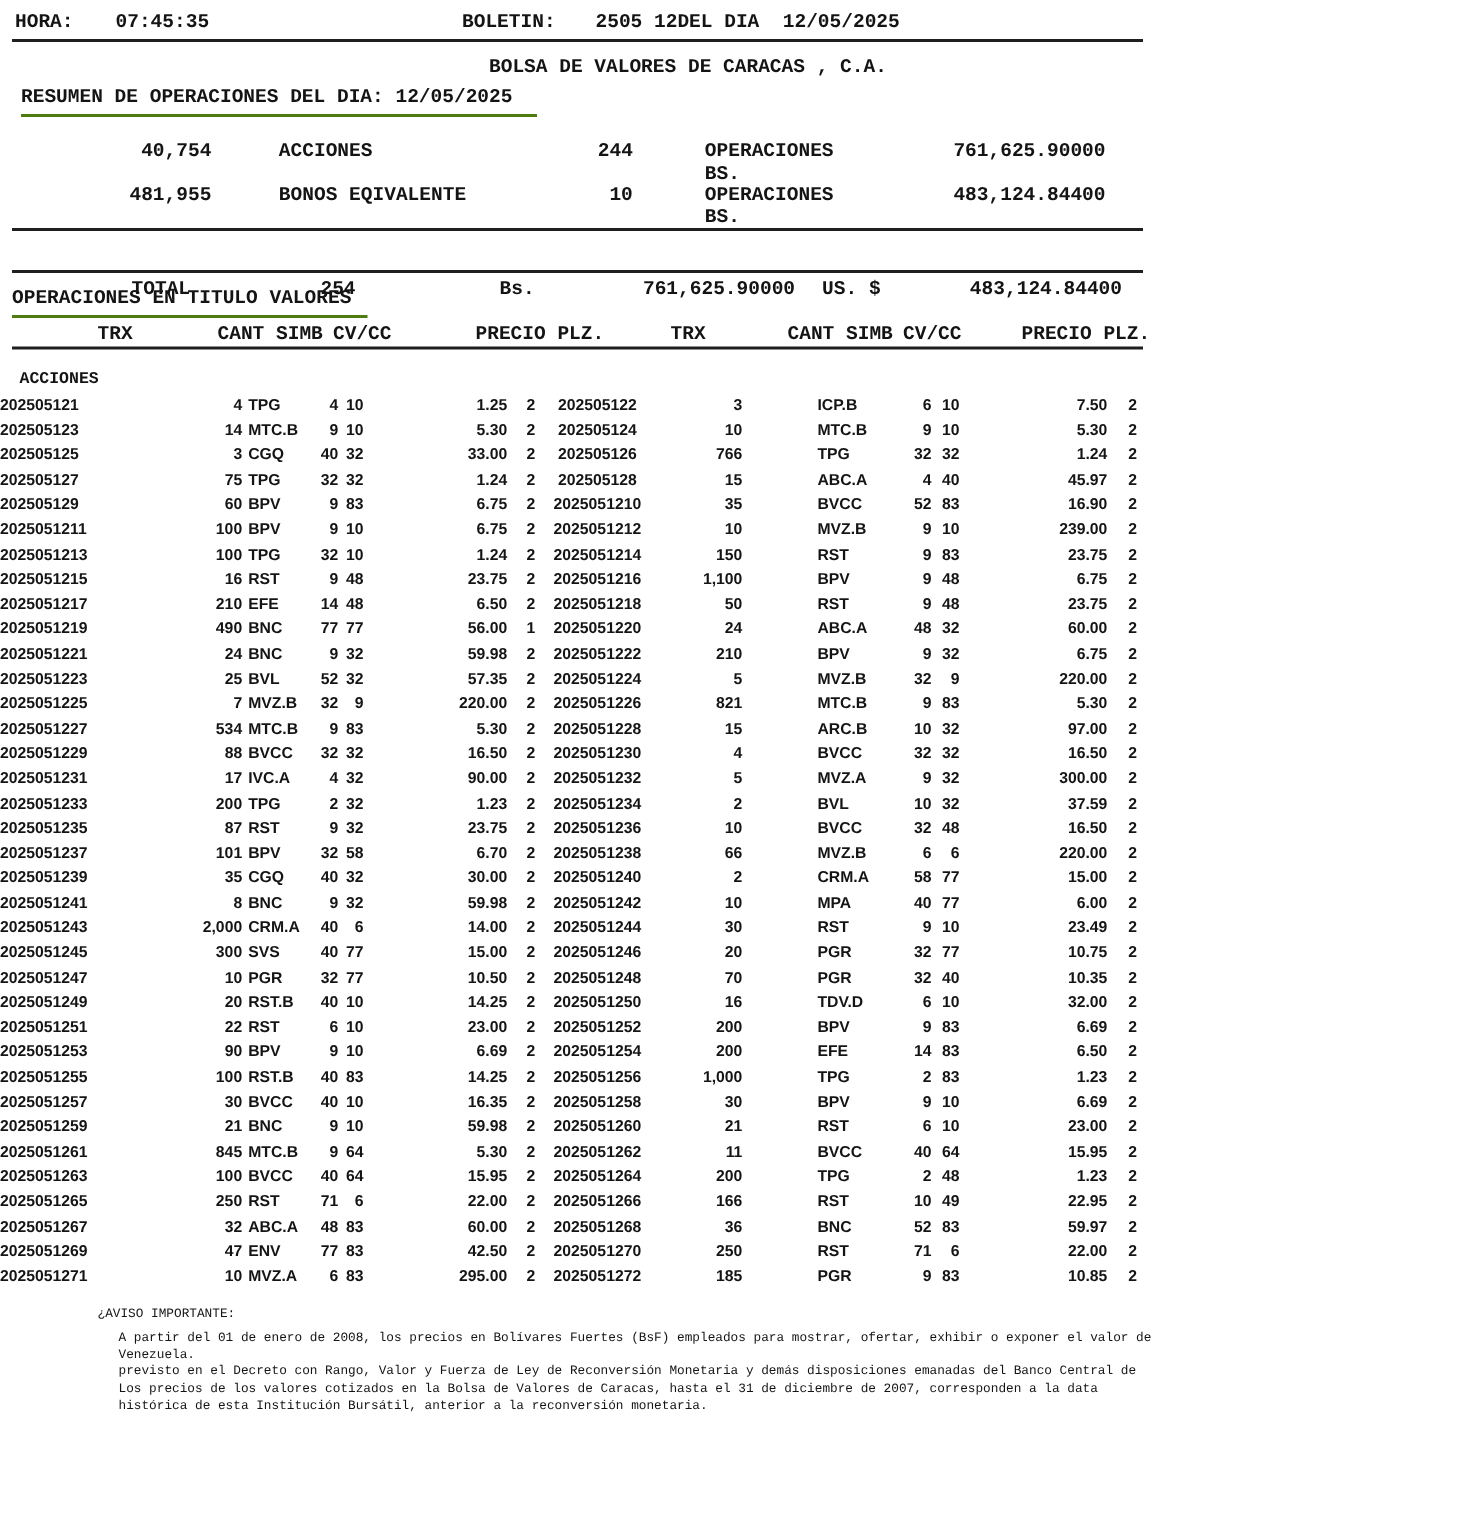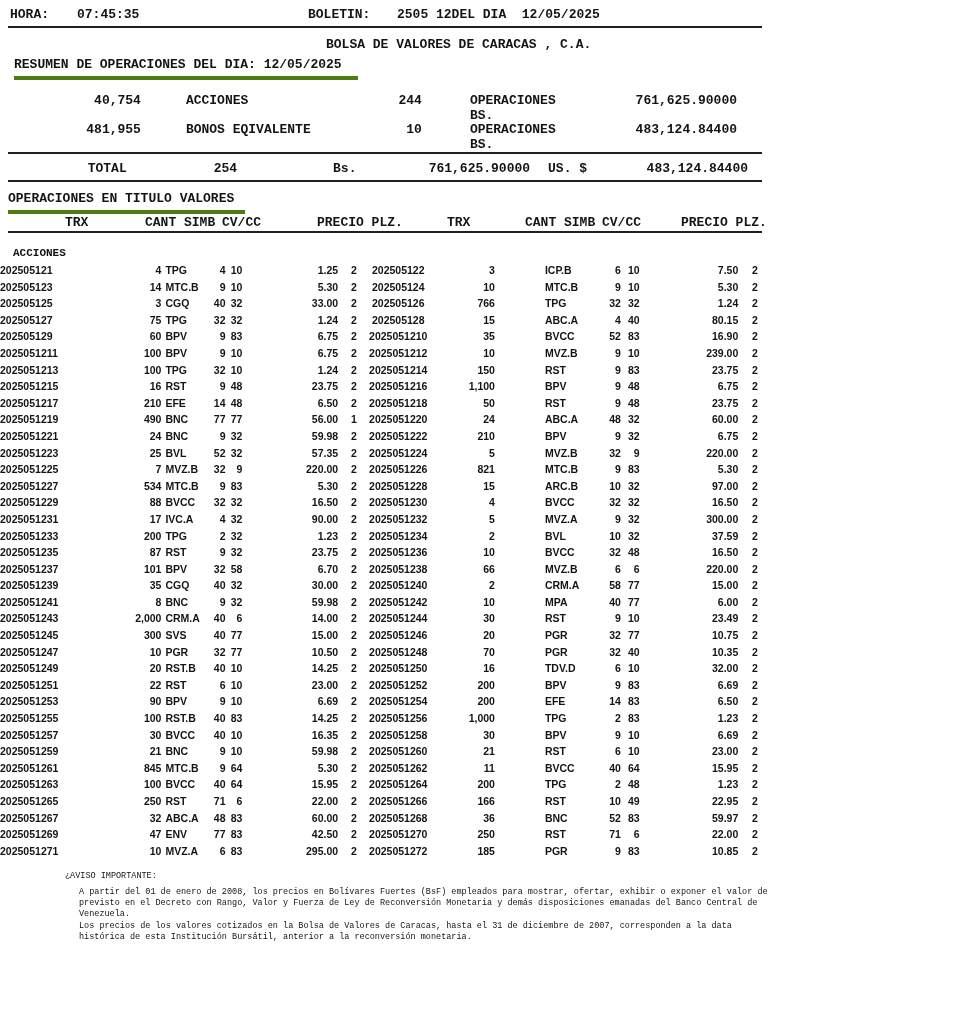--- a/index.html
+++ b/index.html
@@ -2,35 +2,35 @@
 <html><head>
 <meta charset="utf-8">
 <style>
   html,body{margin:0;padding:0;background:#ffffff;}
   .page{position:relative;width:977px;height:1024px;background:#ffffff;color:#141414;
         font-family:"Liberation Mono","DejaVu Sans Mono",monospace;overflow:hidden;}
   .abs{position:absolute;white-space:pre;}
   .m13{font-size:13px;font-weight:bold;letter-spacing:0;}
   .m11{font-size:11px;font-weight:bold;}
   .rule{position:absolute;background:#1f1f1f;}
-  .heading-underline{border-bottom:4px solid #4d7c0f;padding-bottom:4px;}
+  .heading-underline{border-bottom:2px solid #4d7c0f;padding-bottom:4px;}
   
   .sumrow{position:absolute;left:0;width:737px;display:flex;align-items:baseline;gap:32px;}
   .sumrow span{box-sizing:border-box;display:block;}
   .s-cant{width:172px;text-align:right;}
   .s-tipo{width:176px;padding-left:13px;text-align:left;}
   .s-ops{width:86px;text-align:right;}
   .s-opslabel{width:134px;padding-left:16px;text-align:left;}
   .s-monto{width:169px;text-align:right;}
   
   .totalrow{position:absolute;left:0;top:161px;width:748px;display:flex;align-items:baseline;}
   .totalrow span{box-sizing:border-box;display:block;}
   .t-label{width:128px;padding-left:41px;text-align:right;}
   .t-ops{width:112px;text-align:right;}
-  .t-bs{width:87px;padding-left:96px;}
+  .t-bs{width:87px;padding-left:96px;margin-top:24px;}
   .t-bsval{width:200px;text-align:right;}
   .t-usd{width:75px;padding-left:18px;}
   .t-usdval{width:146px;text-align:right;}
   
   .colhead{position:absolute;top:215px;font-size:13px;font-weight:bold;white-space:pre;}
   .rows{position:absolute;left:0;top:262px;width:762px;}
   .trow{display:flex;height:16.6px;align-items:baseline;
         font-family:"Liberation Sans","DejaVu Sans",sans-serif;
         font-size:10.5px;font-weight:bold;line-height:16.6px;}
   .trow span{box-sizing:border-box;display:block;white-space:pre;}
@@ -167,21 +167,21 @@
         <span class="ls">TPG</span>
         <span class="lv">32</span>
         <span class="lk">32</span>
         <span class="lp">1.24</span>
         <span class="lz">2</span>
         <span class="rt">202505128</span>
         <span class="rc">15</span>
         <span class="rs">ABC.A</span>
         <span class="rv">4</span>
         <span class="rk">40</span>
-        <span class="rp">80.15</span>
+        <span class="rp">45.97</span>
         <span class="rz">2</span>
       </div>
       <div class="trow">
         <span class="lt">202505129</span>
         <span class="lc">60</span>
         <span class="ls">BPV</span>
         <span class="lv">9</span>
         <span class="lk">83</span>
         <span class="lp">6.75</span>
         <span class="lz">2</span>
@@ -687,19 +687,19 @@
         <span class="rv">9</span>
         <span class="rk">83</span>
         <span class="rp">10.85</span>
         <span class="rz">2</span>
       </div>
     </div>
 
   <span class="aviso-h">¿AVISO IMPORTANTE:</span>
   <div class="aviso-lines">
       <div class="aviso-line">A partir del 01 de enero de 2008, los precios en Bolívares Fuertes (BsF) empleados para mostrar, ofertar, exhibir o exponer el valor de</div>
+      <div class="aviso-line">Venezuela.</div>
       <div class="aviso-line">previsto en el Decreto con Rango, Valor y Fuerza de Ley de Reconversión Monetaria y demás disposiciones emanadas del Banco Central de</div>
-      <div class="aviso-line">Venezuela.</div>
       <div class="aviso-line">Los precios de los valores cotizados en la Bolsa de Valores de Caracas, hasta el 31 de diciembre de 2007, corresponden a la data</div>
       <div class="aviso-line">histórica de esta Institución Bursátil, anterior a la reconversión monetaria.</div>
     </div>
 
 </div>
 
 </body></html>

